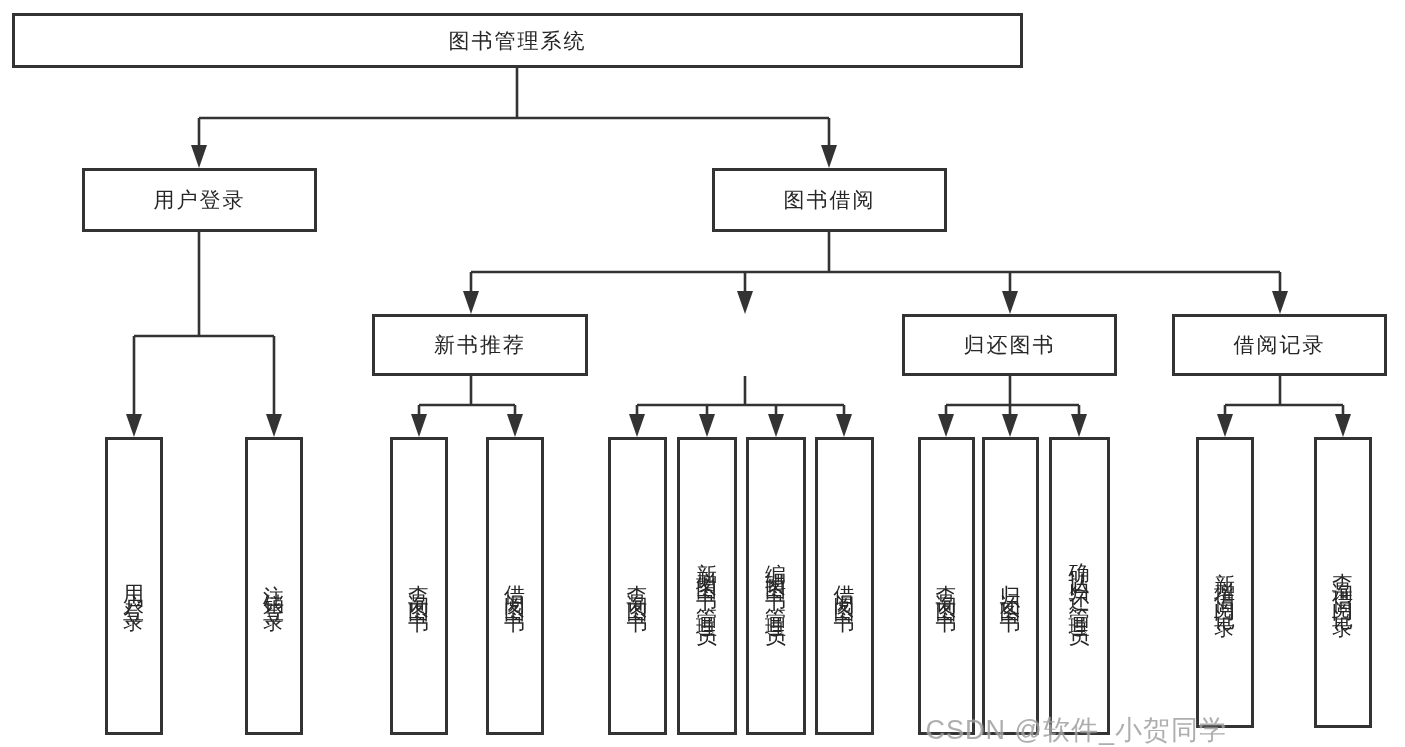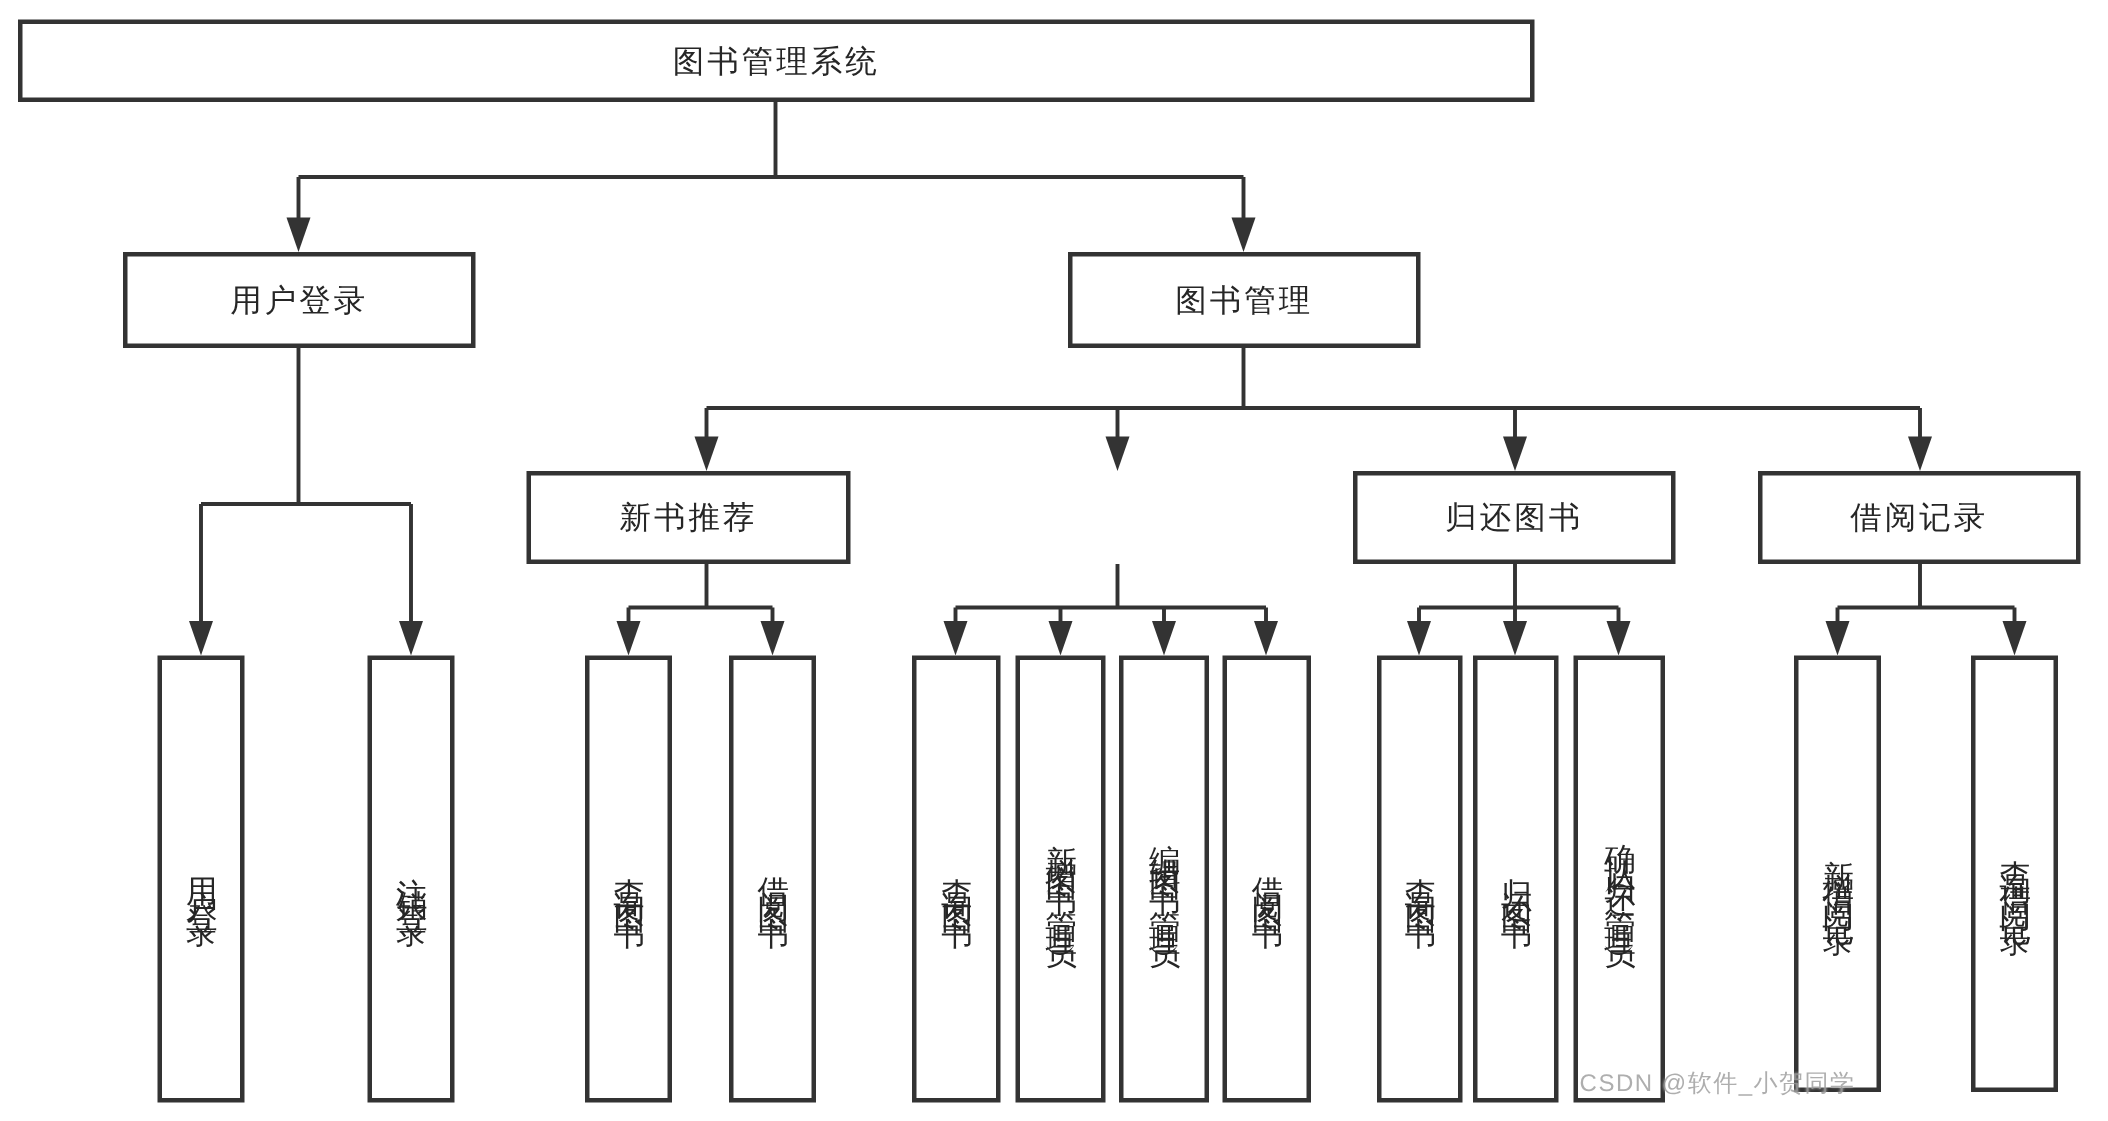--- a/index.html
+++ b/index.html
@@ -25,22 +25,22 @@
   .hlabel{
     font-size:21px;letter-spacing:2px;color:var(--text);white-space:nowrap;
   }
   .vtext{
     writing-mode:vertical-rl;text-orientation:mixed;
     font-size:21px;letter-spacing:9px;color:var(--text);
     line-height:1;
   }
   .watermark{
     position:absolute;z-index:5;
-    right:4px;top:712px;
-    font-size:16px;letter-spacing:1px;
+    right:14px;top:712px;
+    font-size:27px;letter-spacing:1px;
     color:var(--watermark);opacity:.85;
     text-shadow:0 0 2px #ffffff;
     white-space:nowrap;
   }
 </style>
 </head>
 <body>
 
 <div class="canvas">
 
@@ -86,24 +86,24 @@
   </svg>
 
   <div class="box" style="left:12px;top:13px;width:1011px;height:55px">
     <span class="hlabel">图书管理系统</span>
   </div>
 
   <div class="box" style="left:82px;top:168px;width:235px;height:64px">
     <span class="hlabel">用户登录</span>
   </div>
   <div class="box" style="left:712px;top:168px;width:235px;height:64px">
-    <span class="hlabel">图书管理</span>
+    <span class="hlabel">图书借阅</span>
   </div>
 
-  <div class="box" style="left:351px;top:314px;width:216px;height:62px">
+  <div class="box" style="left:372px;top:314px;width:216px;height:62px">
     <span class="hlabel">新书推荐</span>
   </div>
   <div class="box" style="left:902px;top:314px;width:215px;height:62px">
     <span class="hlabel">归还图书</span>
   </div>
   <div class="box" style="left:1172px;top:314px;width:215px;height:62px">
     <span class="hlabel">借阅记录</span>
   </div>
 
   <div class="box" style="left:105px;top:437px;width:58px;height:298px">

